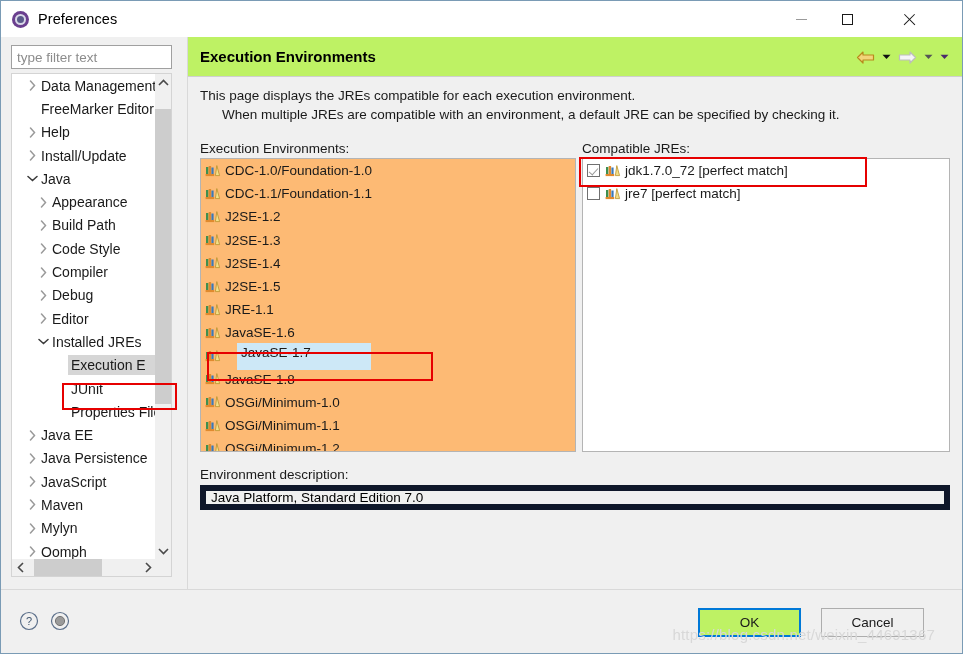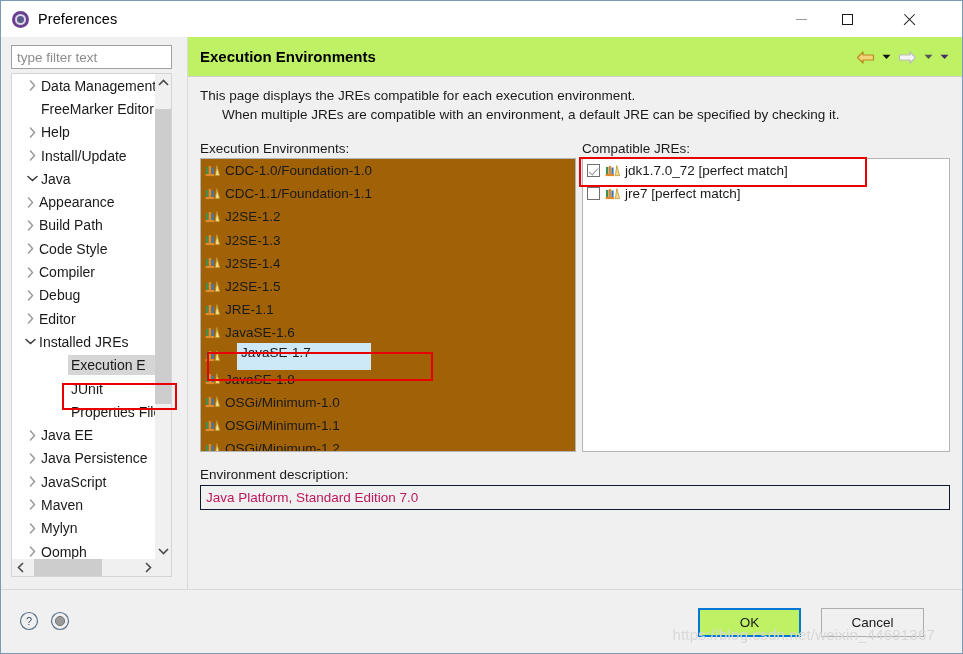--- a/index.html
+++ b/index.html
@@ -129,21 +129,21 @@
   }
   .twisty svg { display: block; }
   .tree-label { padding-left: 1px; }
   .tree-item.selected .tree-label {
     background: #d6d6d6;
     padding: 2px 14px 2px 3px;
     margin-left: -2px;
   }
   
   .lvl0 { padding-left: 12px; }
-  .lvl1 { padding-left: 10px; }
+  .lvl1 { padding-left: 23px; }
   .lvl2 { padding-left: 42px; }
 
   
   #tree-vsb {
     position: absolute; right: 0; top: 0;
     width: 16px; height: 486px;
     background: #f0f0f0;
   }
   #tree-vsb .arrow {
     position: absolute; left: 0; width: 16px; height: 17px;
@@ -229,21 +229,21 @@
   .section-label {
     position: absolute;
     font-size: 13.5px; color: #1a1a1a;
   }
   #label-ee { left: 12px; top: 104px; }
   #label-jres { left: 394px; top: 104px; }
 
   #ee-list {
     position: absolute; left: 12px; top: 121px;
     width: 376px; height: 294px;
-    background: #a16207;
+    background: #fdba74;
     border: 1px solid #b4b4b4;
     overflow: hidden;
   }
   #jre-list {
     position: absolute; left: 394px; top: 121px;
     width: 368px; height: 294px;
     background: #fff;
     border: 1px solid #b4b4b4;
     overflow: hidden;
   }
@@ -300,25 +300,25 @@
   }
 
   #label-envdesc {
     position: absolute; left: 12px; top: 430px;
     font-size: 13.5px; color: #1a1a1a;
   }
   #envdesc-box {
     position: absolute; left: 12px; top: 448px;
     width: 750px; height: 25px;
     background: #f0f0f0;
-    border: 1px solid #0f172a;
+    border: 6px solid #0f172a;
     display: flex; align-items: center;
     padding-left: 5px;
     font-size: 13.5px;
-    color: #be185d;
+    color: #000000;
   }
 
   
   #bottom-bar {
     position: absolute; left: 0; bottom: 0;
     width: 961px; height: 64px;
     background: #f0f0f0;
     border-top: 1px solid #d9d9d9;
   }
   .circle-btn {

